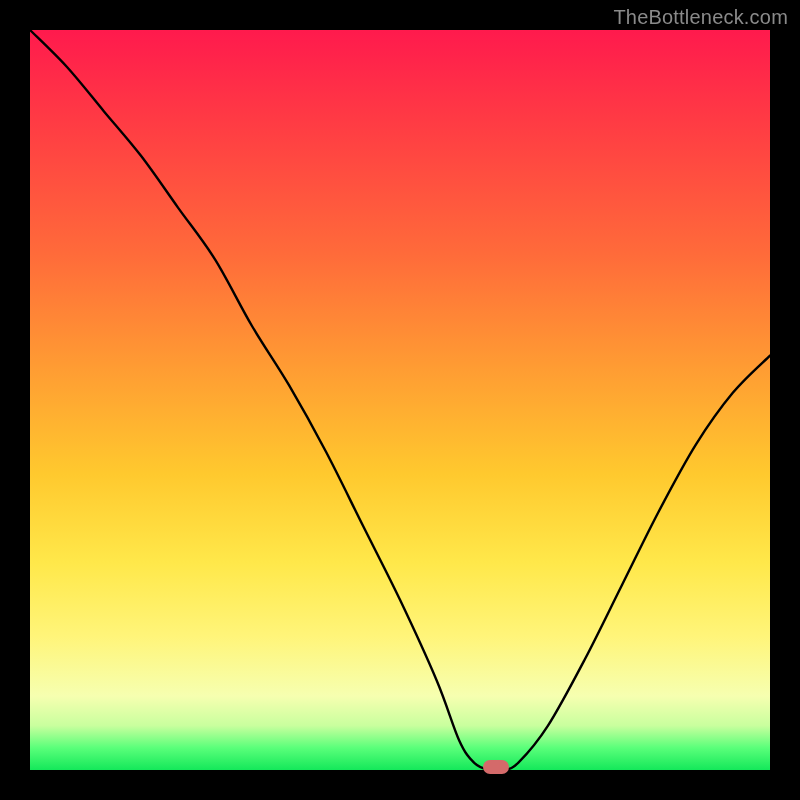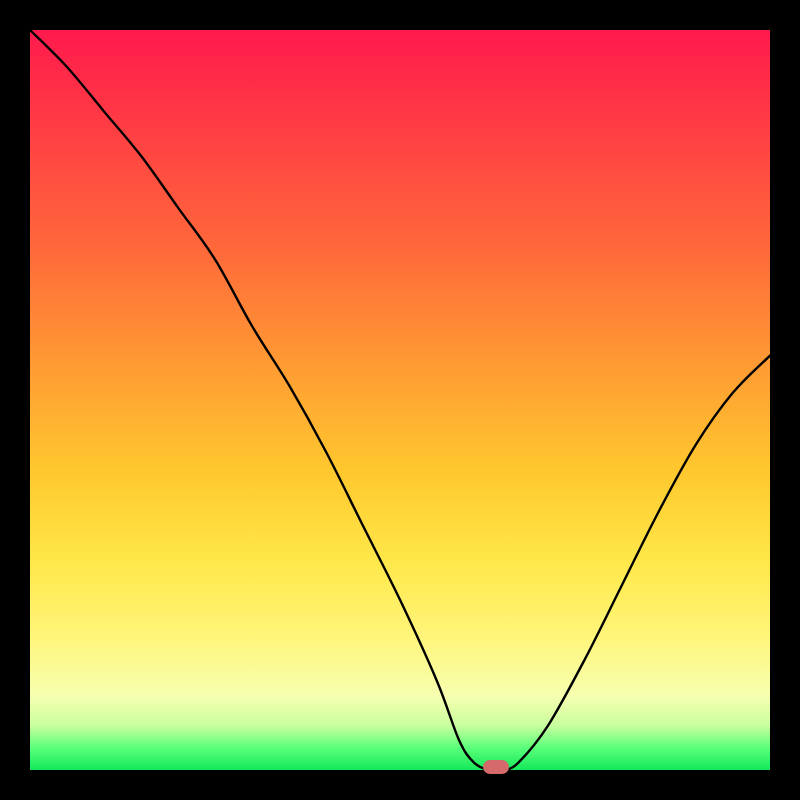--- a/index.html
+++ b/index.html
@@ -63,20 +63,21 @@
     width: 740px;
     height: 740px;
     overflow: visible;
   }
 </style>
 </head>
 <body>
 
 <div class="frame">
 
+  <div class="watermark">TheBottleneck.com</div>
 
   <div class="plot">
 
     <svg class="curve" viewBox="0 0 740 740" preserveAspectRatio="none">
       <path id="curve-path" d="M 0 0 C 6.166666666666667 6.166666666666667, 24.666666666666664 23.433333333333337, 37 37 C 49.333333333333336 50.56666666666666, 61.666666666666664 66.59999999999997, 74 81.39999999999998 C 86.33333333333333 96.19999999999999, 98.66666666666667 109.76666666666672, 111 125.80000000000007 C 123.33333333333333 141.8333333333334, 135.66666666666666 160.33333333333337, 148 177.60000000000002 C 160.33333333333334 194.86666666666667, 172.66666666666666 209.6666666666667, 185 229.40000000000003 C 197.33333333333334 249.13333333333335, 209.66666666666666 275.03333333333336, 222 296 C 234.33333333333334 316.96666666666664, 246.66666666666666 334.23333333333335, 259 355.2 C 271.3333333333333 376.16666666666663, 283.6666666666667 398.3666666666667, 296 421.8 C 308.3333333333333 445.23333333333335, 320.6666666666667 471.1333333333333, 333 495.79999999999995 C 345.3333333333333 520.4666666666666, 357.66666666666663 543.9, 370 569.8 C 382.33333333333337 595.6999999999999, 397.1333333333334 627.7666666666667, 407.00000000000006 651.2 C 416.86666666666673 674.6333333333334, 423.0333333333333 696.8333333333333, 429.2 710.4 C 435.3666666666667 723.9666666666667, 439.06666666666666 727.6666666666667, 444 732.6 C 448.93333333333334 737.5333333333333, 453.8666666666667 738.7666666666667, 458.8 740 C 463.73333333333335 741.2333333333333, 468.6666666666667 741.2333333333333, 473.6 740 C 478.53333333333336 738.7666666666667, 481.00000000000006 740, 488.40000000000003 732.6 C 495.8 725.2, 506.9 712.8666666666667, 518 695.6 C 529.1 678.3333333333334, 542.6666666666666 652.4333333333334, 555 629 C 567.3333333333334 605.5666666666666, 579.6666666666666 579.6666666666666, 592 555 C 604.3333333333334 530.3333333333334, 616.6666666666666 504.43333333333334, 629 481 C 641.3333333333334 457.56666666666666, 653.6666666666666 434.1333333333333, 666 414.4 C 678.3333333333334 394.66666666666663, 690.6666666666666 377.4, 703 362.59999999999997 C 715.3333333333334 347.79999999999995, 733.8333333333334 331.76666666666665, 740 325.59999999999997" fill="none" stroke="#000" stroke-width="2.4" stroke-linecap="round" stroke-linejoin="round"></path>
     </svg>
 
     <div class="marker" id="marker" style="left: 466.2px; top: 737px; background: rgb(212, 106, 106);"></div>
 
   </div>

